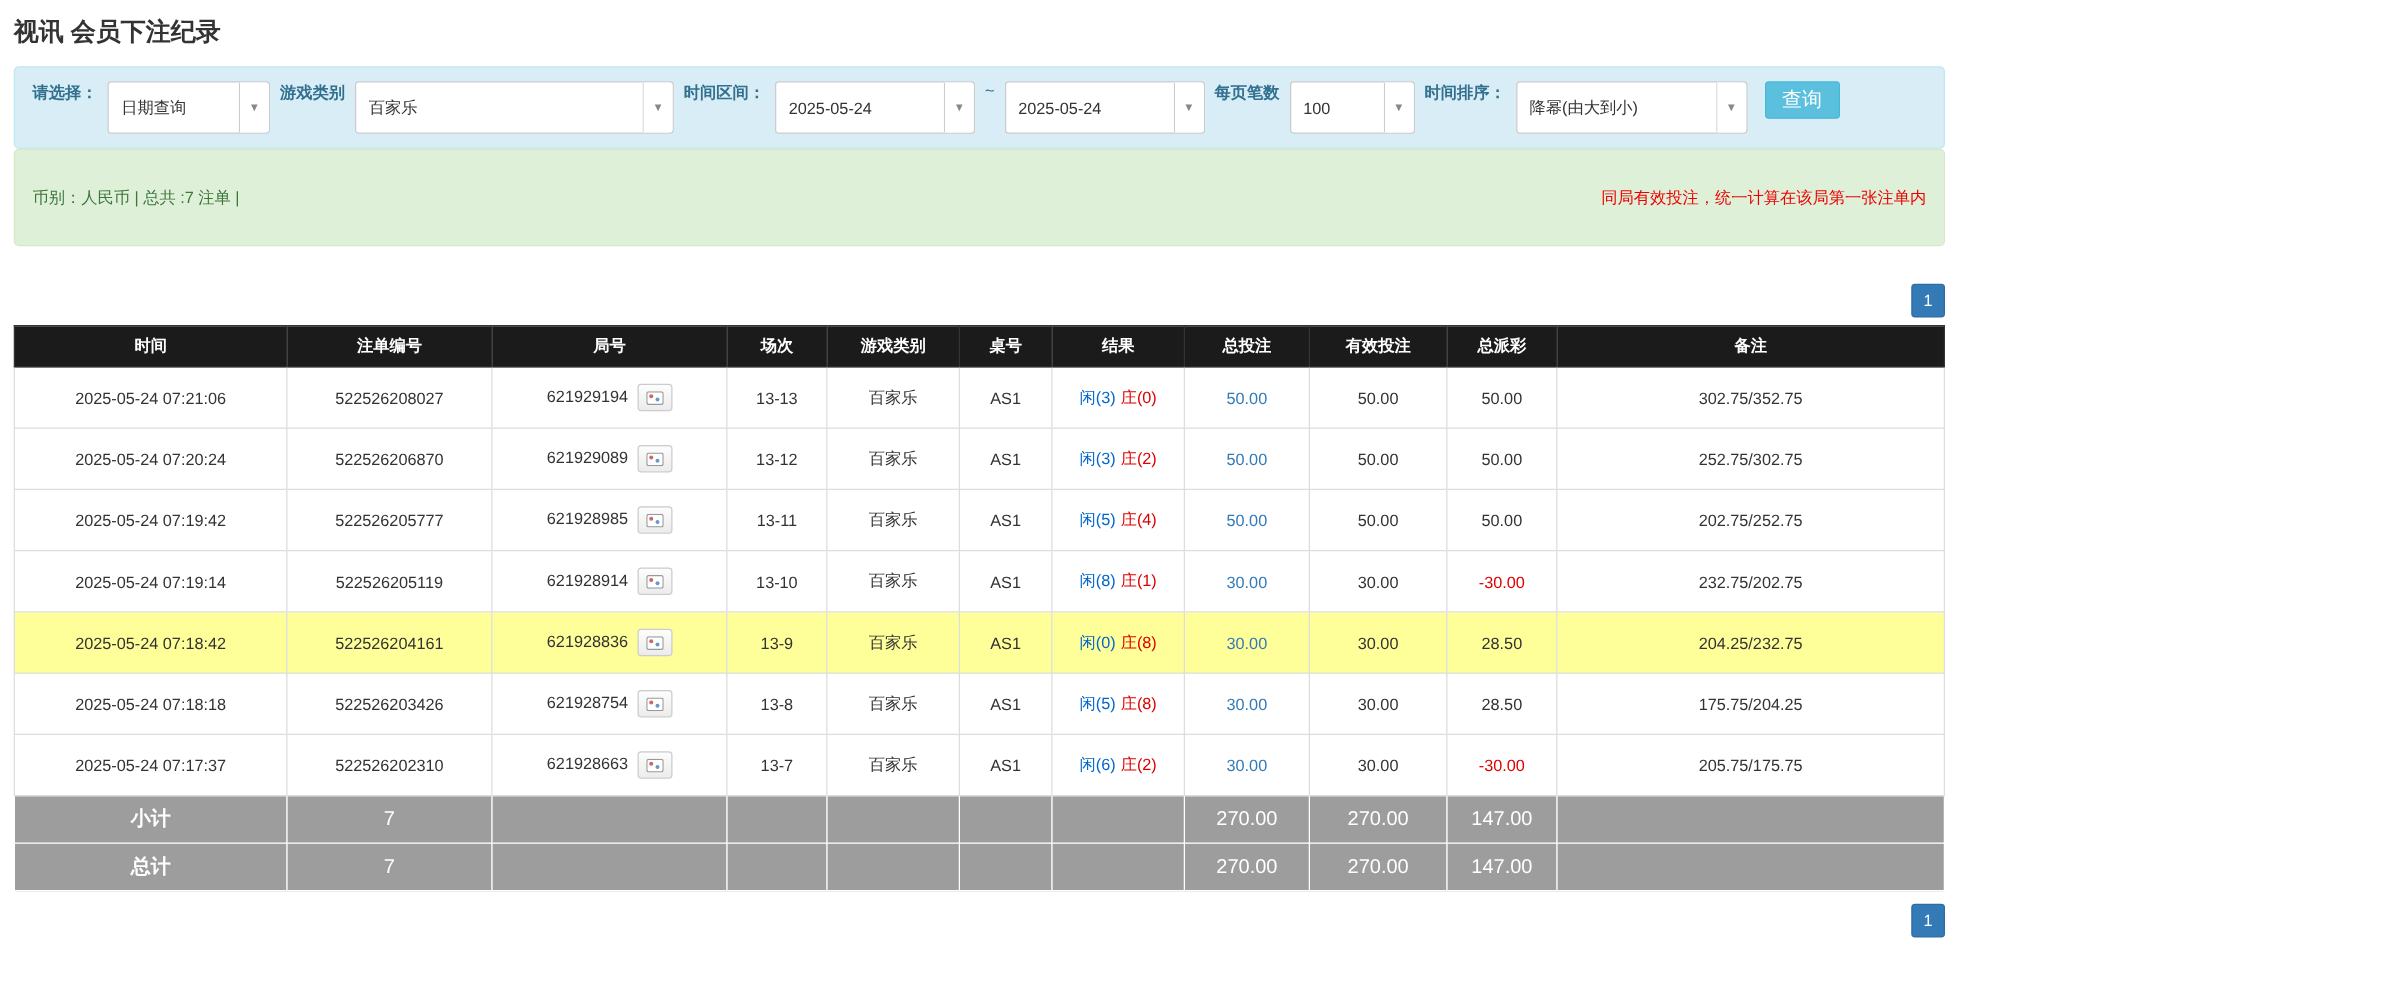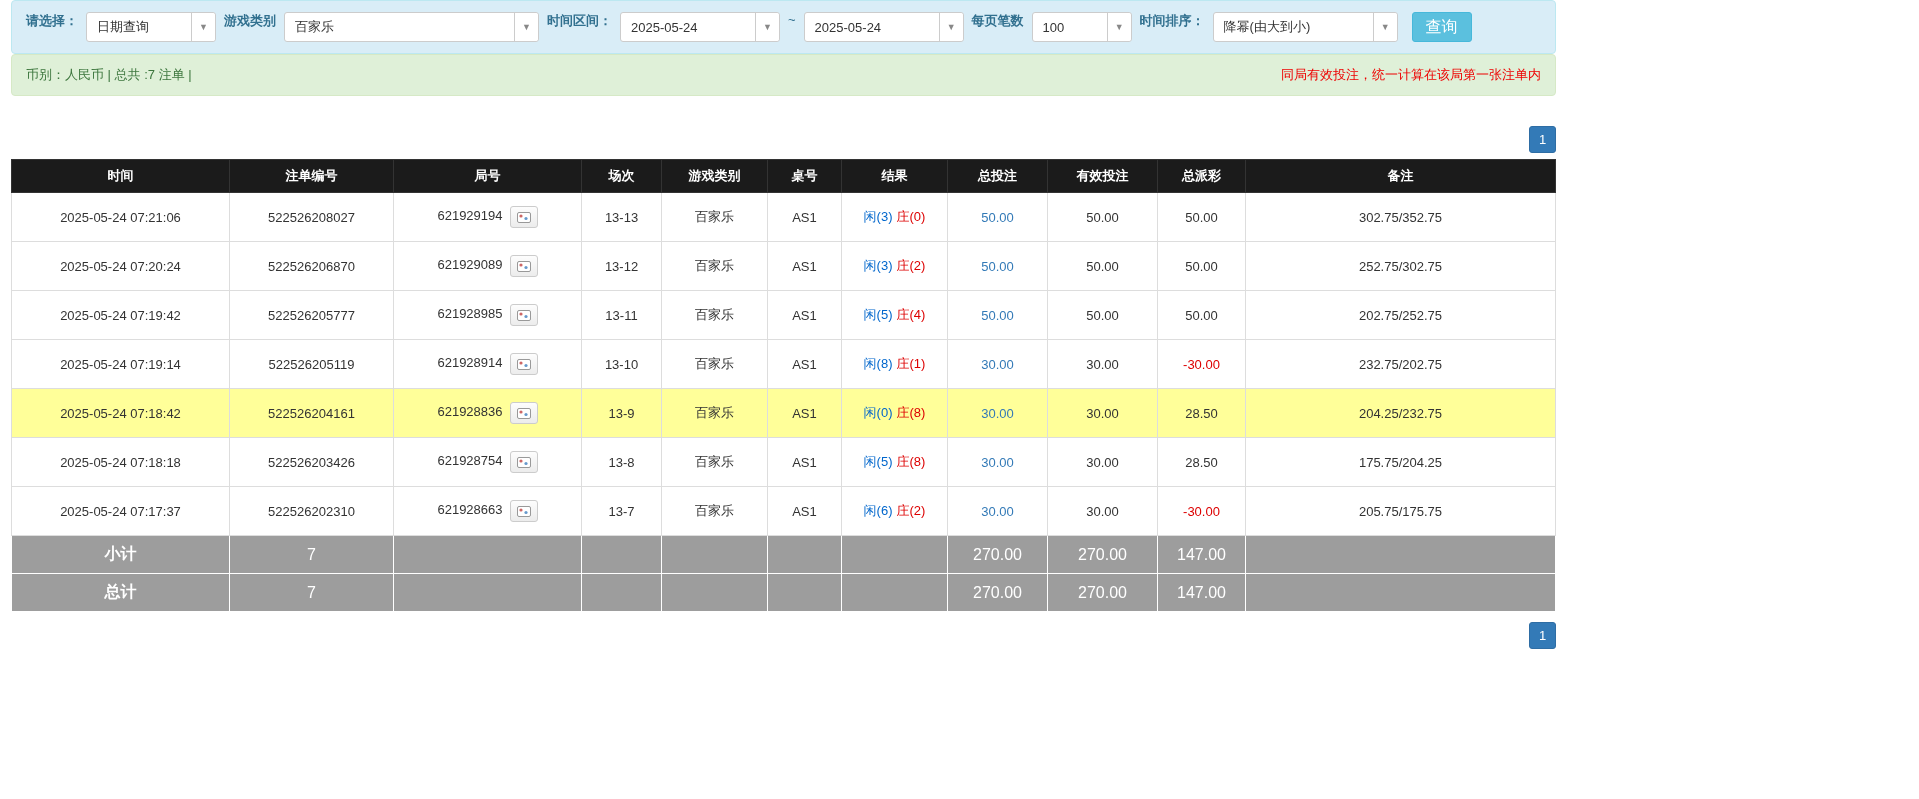--- a/index.html
+++ b/index.html
@@ -17,32 +17,32 @@
     --pager_blue:#337ab7;
     --search_btn:#5bc0de;
   }
   *{box-sizing:border-box;}
   body{margin:0;background:#fff;color:#333;font-family:"Liberation Sans","DejaVu Sans",sans-serif;font-size:13px;}
   .container{width:1545px;margin:0 0 0 11px;}
   .page-title{font-size:20px;font-weight:bold;color:#333;margin:12px 0 14px;}
   
   .filter-bar{background:var(--filter_bg);border:1px solid #bce8f1;border-radius:4px;padding:11px 14px;display:flex;align-items:flex-start;gap:8px;}
   .f-label{color:#31708f;font-weight:bold;white-space:nowrap;}
-  .dd{display:inline-flex;align-items:stretch;background:#fff;border:1px solid #ccc;border-radius:3px;height:30px;cursor:pointer;}
+  .dd{display:inline-flex;align-items:stretch;background:#fff;border:1px solid #ccc;border-radius:3px;height:42px;cursor:pointer;}
   .dd-val{flex:1;display:flex;align-items:center;padding:0 10px;color:#333;white-space:nowrap;overflow:hidden;}
   .dd-arrow{width:24px;border-left:1px solid #ccc;display:flex;align-items:center;justify-content:center;color:#888;font-size:9px;background:#fff;border-radius:0 3px 3px 0;}
   .w-query{width:130px;}
   .w-game{width:255px;}
   .w-date{width:160px;}
   .w-size{width:100px;}
   .w-sort{width:185px;}
   .tilde{color:#31708f;}
   .btn-search{background:var(--search_btn);border:1px solid #46b8da;color:#fff;border-radius:3px;height:30px;padding:0 13px;font-size:16px;cursor:pointer;margin-left:6px;}
   
-  .summary-bar{background:var(--summary_bg);border:1px solid #d6e9c6;border-radius:4px;padding:11px 14px;display:flex;justify-content:space-between;align-items:flex-end;margin-bottom:30px;}
+  .summary-bar{background:var(--summary_bg);border:1px solid #d6e9c6;border-radius:4px;padding:29px 14px;display:flex;justify-content:space-between;align-items:flex-end;margin-bottom:30px;}
   .summary-left{color:var(--summary_text);}
   .summary-right{color:var(--note_red);}
   
   .pager{display:flex;justify-content:flex-end;margin:6px 0;}
   .page-btn{background:var(--pager_blue);color:#fff;border:1px solid #2e6da4;min-width:27px;height:27px;display:inline-flex;align-items:center;justify-content:center;border-radius:3px;font-size:13px;cursor:pointer;}
   
   table.data-table{width:100%;border-collapse:collapse;table-layout:fixed;}
   .data-table th{background:var(--header_bg);color:#fff;font-size:13px;font-weight:bold;padding:7px 4px;border:1px solid #333;text-align:center;}
   .data-table td{border:1px solid #ddd;background:#fff;text-align:center;padding:13px 6px;font-size:13px;color:#333;word-break:break-all;}
   tr.highlight td{background:var(--highlight_row);}
@@ -52,20 +52,21 @@
   td.payout.neg{color:var(--negative_red);}
   .icon-btn{display:inline-flex;align-items:center;justify-content:center;width:28px;height:22px;border:1px solid #ccc;border-radius:3px;background:linear-gradient(#fdfdfd,#ececec);margin-left:7px;vertical-align:middle;cursor:pointer;padding:0;}
   tr.total-row td{background:var(--footer_bg);color:#fff;border:1px solid #fff;padding:8px 4px;font-size:16px;}
   tr.total-row td.lbl{font-weight:bold;}
 </style>
 </head>
 <body>
 
 <div class="container">
 
+  <div class="page-title">视讯 会员下注纪录</div>
 
   <div class="filter-bar">
     <span class="f-label">请选择：</span>
     <div class="dd w-query">
       <span class="dd-val">日期查询</span>
       <span class="dd-arrow">▼</span>
     </div>
 
     <span class="f-label">游戏类别</span>
     <div class="dd w-game">

